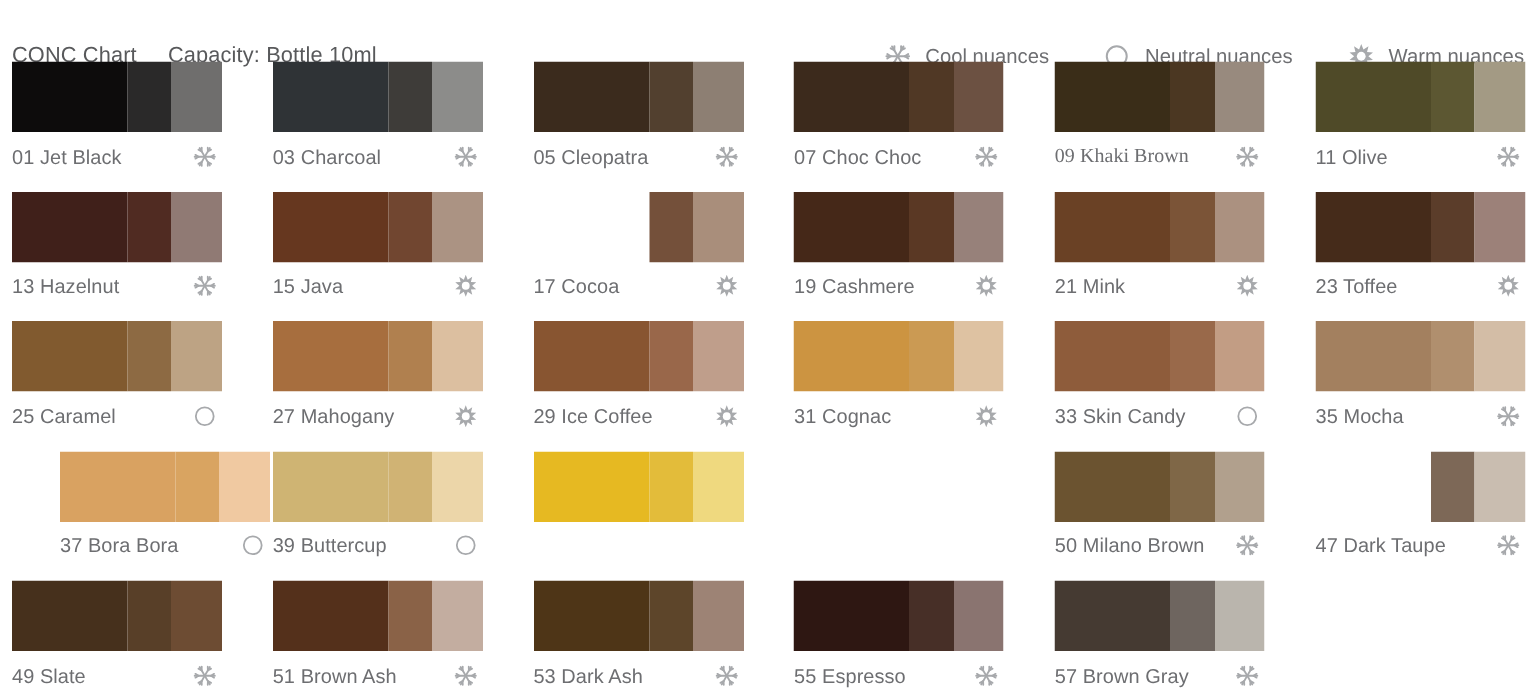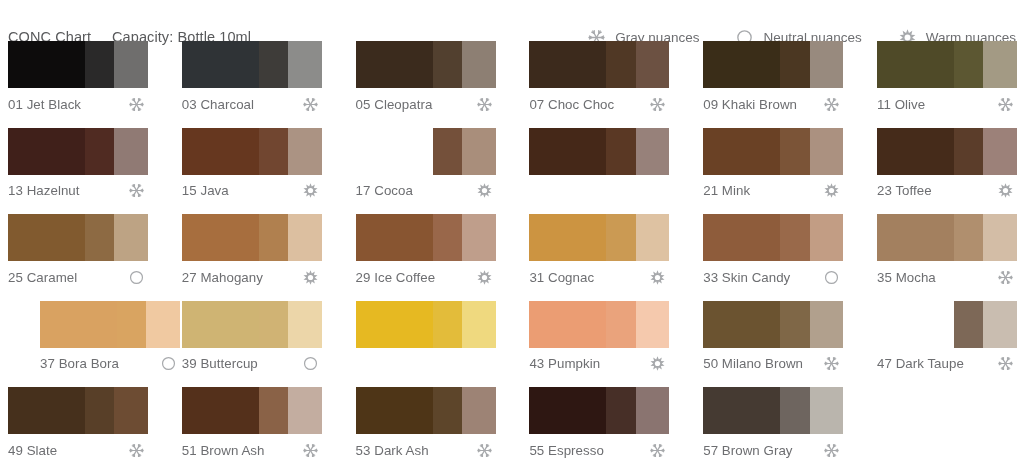--- a/index.html
+++ b/index.html
@@ -146,21 +146,21 @@
               <line x1="14.945" y1="17.100889628290343" x2="17.94702181572035" y2="18.69709294176237"></line>
               <line x1="14.945" y1="17.100889628290343" x2="14.826341711211498" y2="20.49881844015527"></line>
               <line x1="16.75" y1="3.7727586640478314" x2="7.250000000000002" y2="20.22724133595217"></line>
               <line x1="14.944999999999999" y1="6.899110371709655" x2="14.826341711211496" y2="3.50118155984473"></line>
               <line x1="14.944999999999999" y1="6.899110371709655" x2="17.94702181572035" y2="5.3029070582376265"></line>
               <line x1="9.055000000000001" y1="17.100889628290346" x2="9.173658288788506" y2="20.498818440155272"></line>
               <line x1="9.055000000000001" y1="17.100889628290346" x2="6.052978184279651" y2="18.697092941762378"></line>
             </g>
           </svg>
         </span>
-        <span class="legend-label">Gray nuances</span>
+        <span class="legend-label">Cool nuances</span>
       </div>
       <div class="legend-item">
         <span class="icon">
           <svg width="19" height="19" viewBox="0 0 24 24">
             <circle cx="12" cy="12" r="8.4" fill="none" stroke="#a7a9ac" stroke-width="1.7"></circle>
           </svg>
         </span>
         <span class="legend-label">Neutral nuances</span>
       </div>
       <div class="legend-item">
@@ -294,21 +294,21 @@
                 <line x1="16.75" y1="3.7727586640478314" x2="7.250000000000002" y2="20.22724133595217"></line>
                 <line x1="14.944999999999999" y1="6.899110371709655" x2="14.826341711211496" y2="3.50118155984473"></line>
                 <line x1="14.944999999999999" y1="6.899110371709655" x2="17.94702181572035" y2="5.3029070582376265"></line>
                 <line x1="9.055000000000001" y1="17.100889628290346" x2="9.173658288788506" y2="20.498818440155272"></line>
                 <line x1="9.055000000000001" y1="17.100889628290346" x2="6.052978184279651" y2="18.697092941762378"></line>
               </g>
             </svg>
           </span>
         </div>
       </div>
-      <div class="cell" style="left: 695.2px;">
+      <div class="cell" style="left: 695.2px; font-family: Liberation Serif, serif;">
         <div class="swatch">
           <div class="band band-main" style="background: rgb(58, 45, 24);"></div>
           <div class="band band-mid" style="background: rgb(75, 55, 34);"></div>
           <div class="band band-light" style="background: rgb(152, 138, 126);"></div>
         </div>
         <div class="cell-footer">
           <span class="cell-label">09 Khaki Brown</span>
           <span class="icon cell-nuance">
             <svg width="17" height="17" viewBox="0 0 24 24">
               <g stroke="#a7a9ac" stroke-width="1.7" stroke-linecap="round">
@@ -427,20 +427,29 @@
             </svg>
           </span>
         </div>
       </div>
       <div class="cell" style="left: 521.4px;">
         <div class="swatch">
           <div class="band band-main" style="background: rgb(69, 40, 24);"></div>
           <div class="band band-mid" style="background: rgb(90, 56, 36);"></div>
           <div class="band band-light" style="background: rgb(151, 129, 122);"></div>
         </div>
+        <div class="cell-footer">
+          <span class="cell-label">19 Cashmere</span>
+          <span class="icon cell-nuance">
+            <svg width="17" height="17" viewBox="0 0 24 24">
+              <path d="M12.00 1.60 L13.85 6.29 L18.11 3.59 L16.85 8.47 L21.89 8.79 L18.00 12.00 L21.89 15.21 L16.85 15.53 L18.11 20.41 L13.85 17.71 L12.00 22.40 L10.15 17.71 L5.89 20.41 L7.15 15.53 L2.11 15.21 L6.00 12.00 L2.11 8.79 L7.15 8.47 L5.89 3.59 L10.15 6.29 Z" fill="#a7a9ac"></path>
+              <circle cx="12" cy="12" r="3.7" fill="#ffffff"></circle>
+            </svg>
+          </span>
+        </div>
       </div>
       <div class="cell" style="left: 695.2px;">
         <div class="swatch">
           <div class="band band-main" style="background: rgb(106, 65, 37);"></div>
           <div class="band band-mid" style="background: rgb(123, 84, 55);"></div>
           <div class="band band-light" style="background: rgb(171, 145, 128);"></div>
         </div>
         <div class="cell-footer">
           <span class="cell-label">21 Mink</span>
           <span class="icon cell-nuance">
@@ -608,36 +617,20 @@
               <circle cx="12" cy="12" r="8.4" fill="none" stroke="#a7a9ac" stroke-width="1.7"></circle>
             </svg>
           </span>
         </div>
       </div>
       <div class="cell" style="left: 347.6px;">
         <div class="swatch">
           <div class="band band-main" style="background: rgb(230, 185, 34);"></div>
           <div class="band band-mid" style="background: rgb(227, 188, 58);"></div>
           <div class="band band-light" style="background: rgb(239, 217, 127);"></div>
-        </div>
-      </div>
-      <div class="cell" style="left: 521.4px;">
-        <div class="swatch">
-          <div class="band band-main" style="background: rgb(235, 157, 115);"></div>
-          <div class="band band-mid" style="background: rgb(234, 163, 124);"></div>
-          <div class="band band-light" style="background: rgb(245, 201, 173);"></div>
-        </div>
-        <div class="cell-footer">
-          <span class="cell-label">43 Pumpkin</span>
-          <span class="icon cell-nuance">
-            <svg width="17" height="17" viewBox="0 0 24 24">
-              <path d="M12.00 1.60 L13.85 6.29 L18.11 3.59 L16.85 8.47 L21.89 8.79 L18.00 12.00 L21.89 15.21 L16.85 15.53 L18.11 20.41 L13.85 17.71 L12.00 22.40 L10.15 17.71 L5.89 20.41 L7.15 15.53 L2.11 15.21 L6.00 12.00 L2.11 8.79 L7.15 8.47 L5.89 3.59 L10.15 6.29 Z" fill="#a7a9ac"></path>
-              <circle cx="12" cy="12" r="3.7" fill="#ffffff"></circle>
-            </svg>
-          </span>
         </div>
       </div>
       <div class="cell" style="left: 695.2px;">
         <div class="swatch">
           <div class="band band-main" style="background: rgb(107, 83, 48);"></div>
           <div class="band band-mid" style="background: rgb(127, 103, 71);"></div>
           <div class="band band-light" style="background: rgb(177, 160, 141);"></div>
         </div>
         <div class="cell-footer">
           <span class="cell-label">50 Milano Brown</span>

